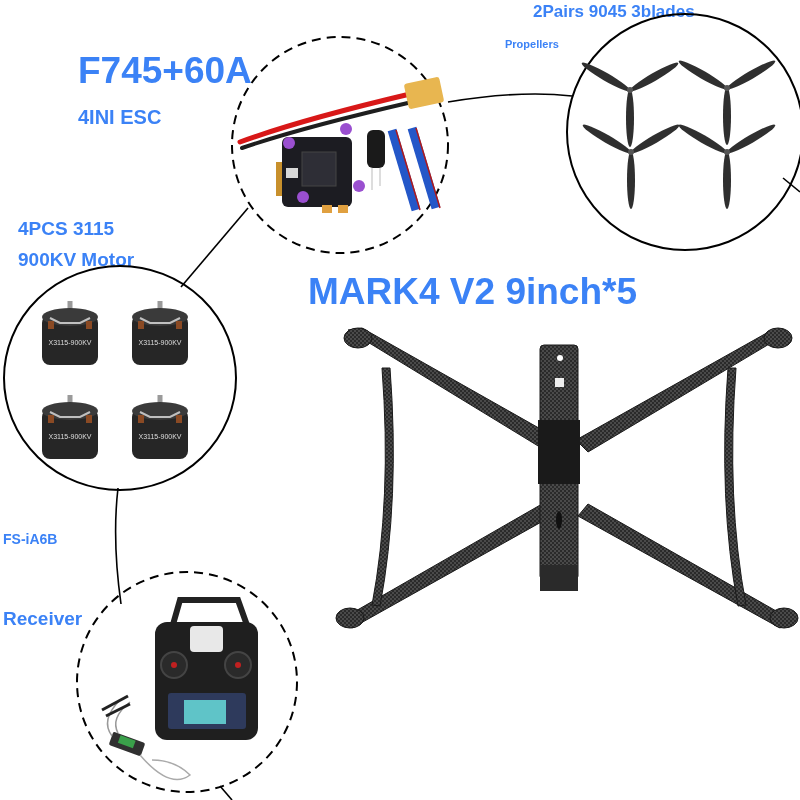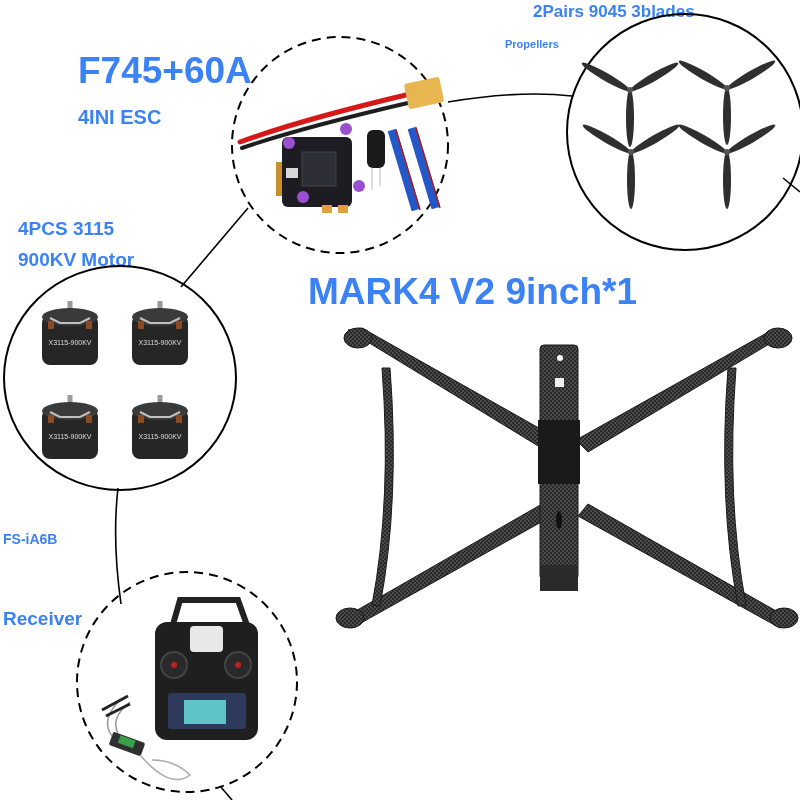--- a/index.html
+++ b/index.html
@@ -18,21 +18,21 @@
 </style>
 </head>
 <body>
 
 <div class="label lbl-esc1">F745+60A</div>
 <div class="label lbl-esc2">4INI ESC</div>
 <div class="label lbl-prop1">2Pairs 9045 3blades</div>
 <div class="label lbl-prop2">Propellers</div>
 <div class="label lbl-mot1">4PCS 3115</div>
 <div class="label lbl-mot2">900KV Motor</div>
-<div class="label lbl-frame">MARK4 V2 9inch*1</div>
+<div class="label lbl-frame">MARK4 V2 9inch*5</div>
 <div class="label lbl-rx1">FS-iA6B</div>
 <div class="label lbl-rx2">Receiver</div>
 
 <svg class="layer" width="800" height="800" viewBox="0 0 800 800">
 
   <path d="M448,102 Q520,90 572,96" fill="none" stroke="#000" stroke-width="1.6"></path>
 
   <path d="M783,178 L800,192" fill="none" stroke="#000" stroke-width="1.6"></path>
 
   <path d="M248,208 L181,287" fill="none" stroke="#000" stroke-width="1.6"></path>

